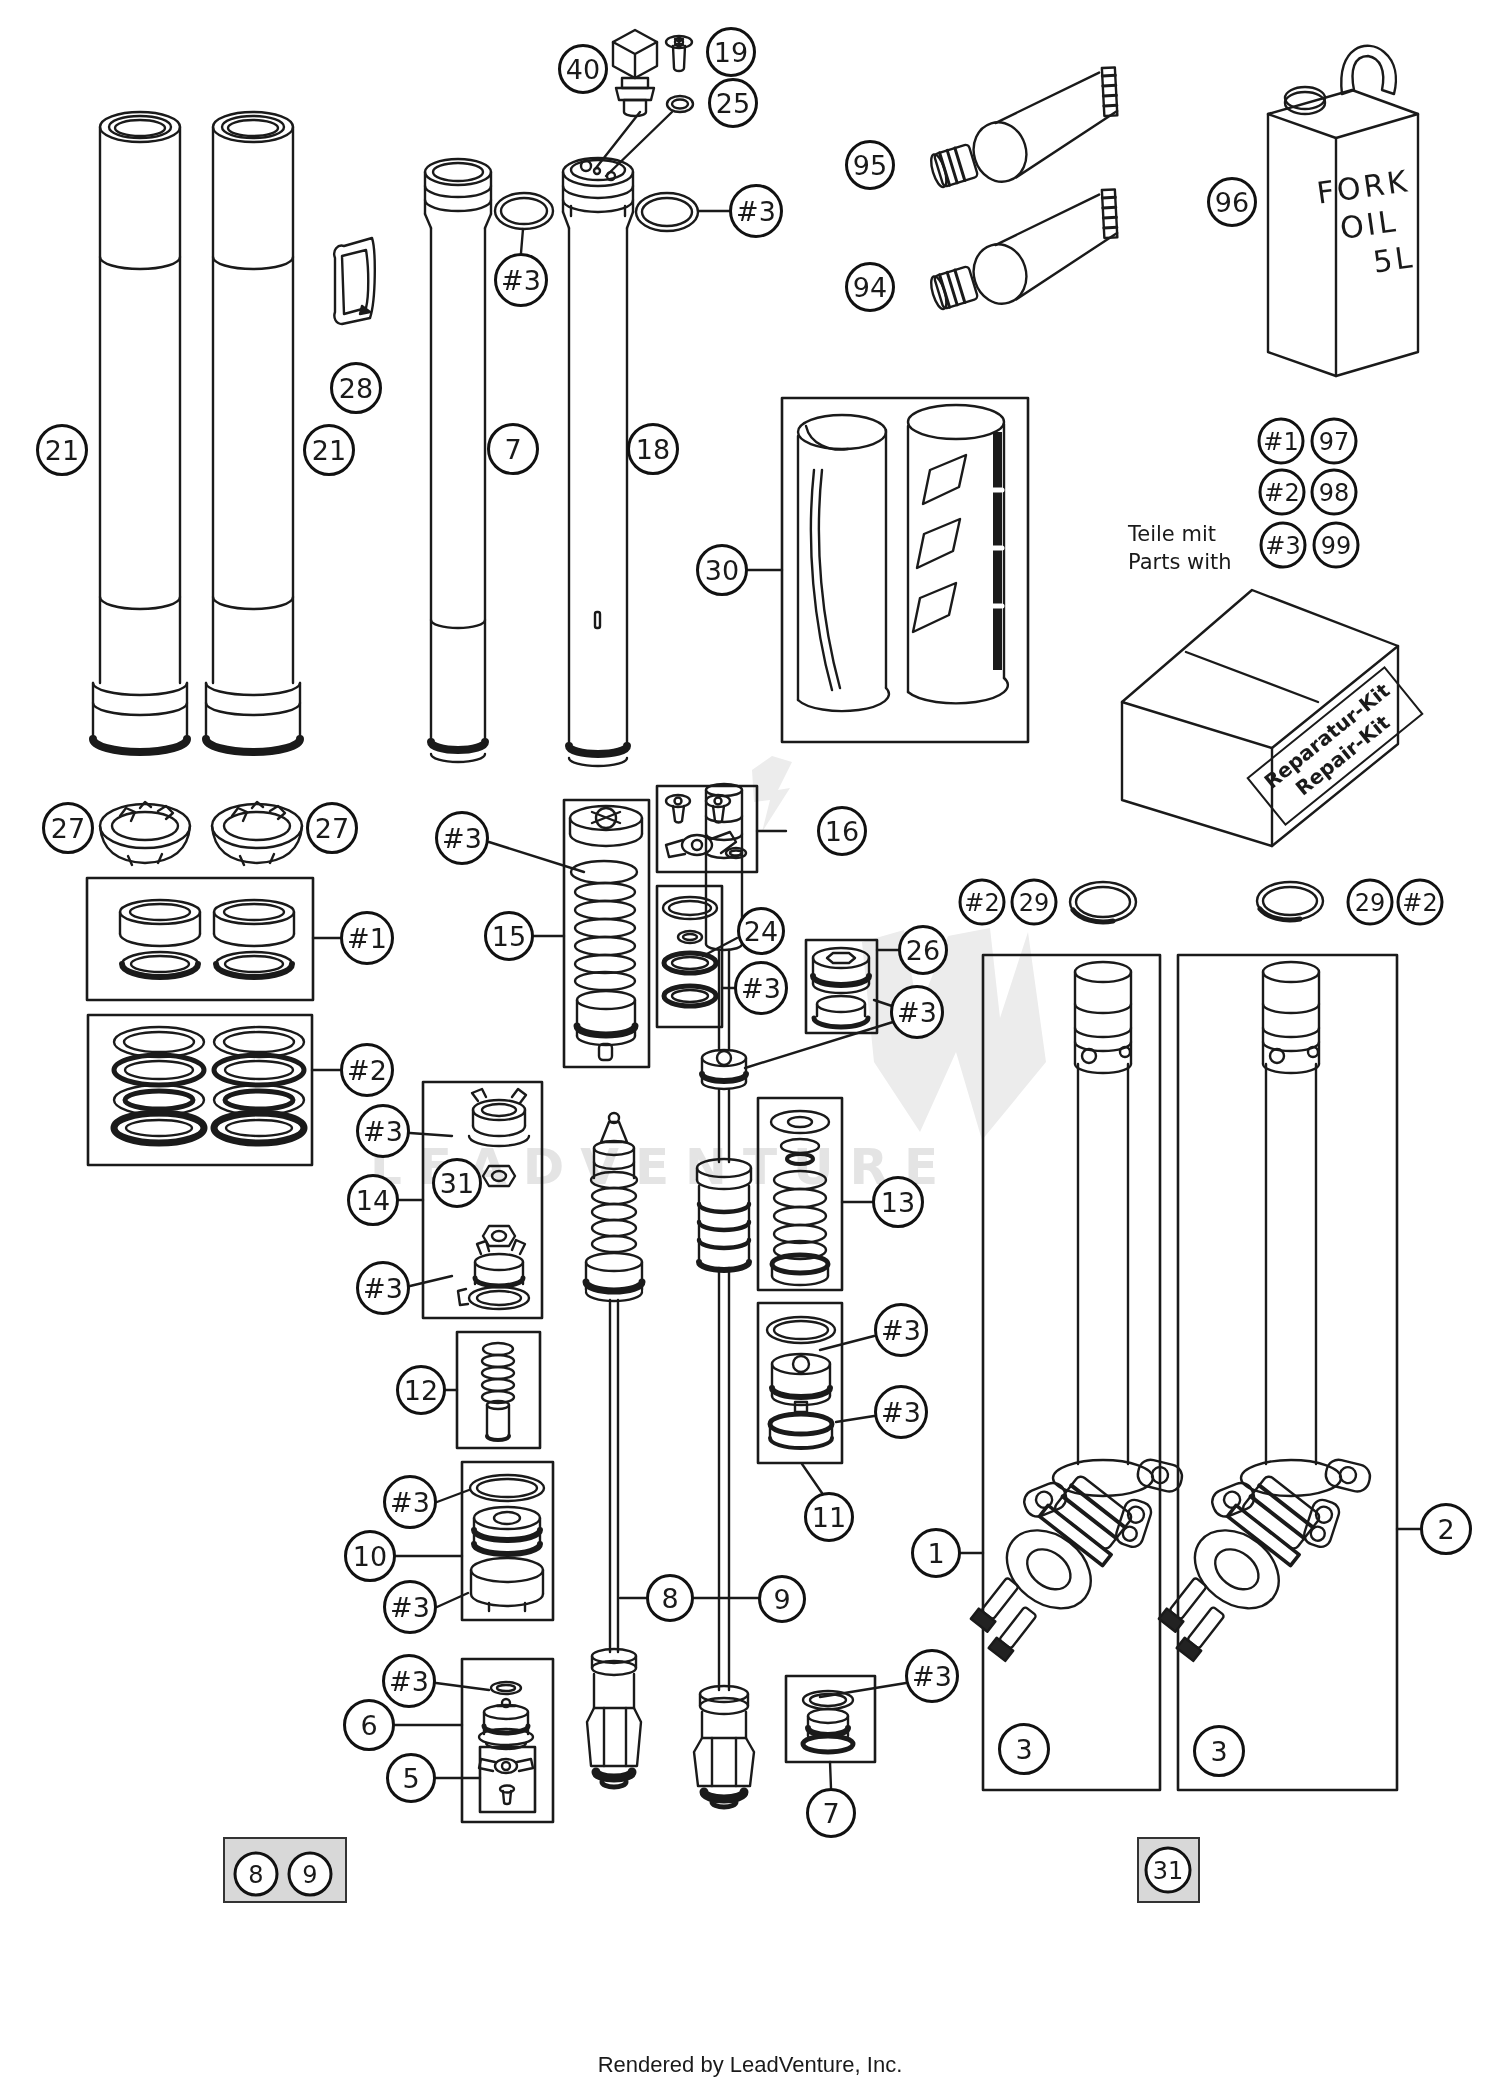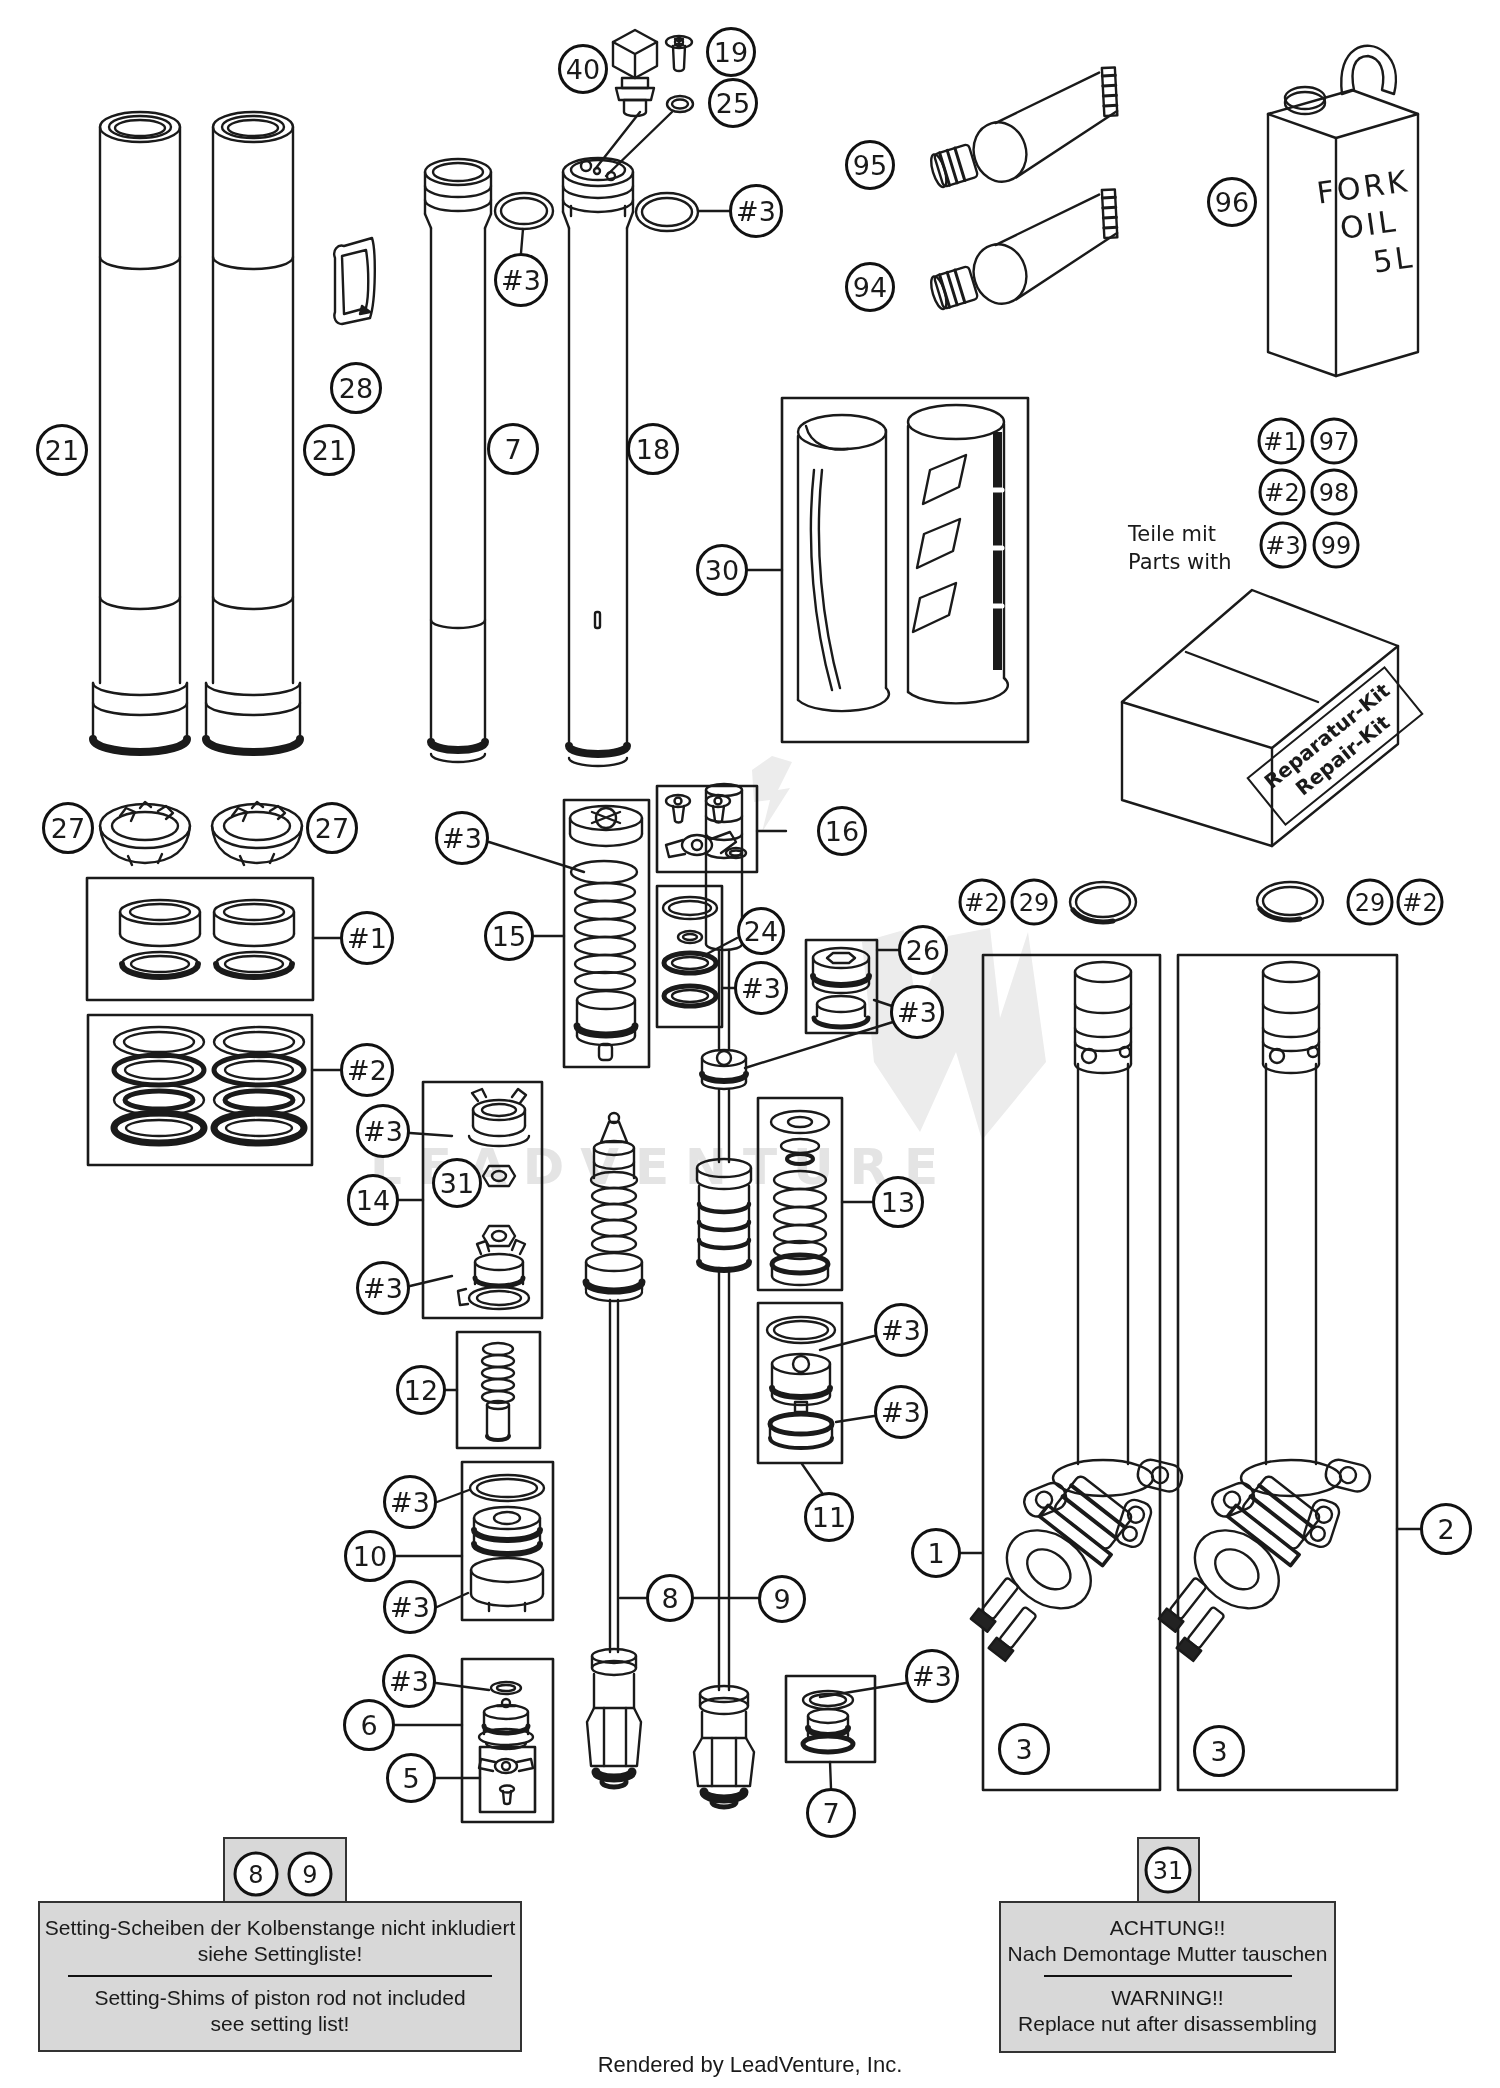--- a/index.html
+++ b/index.html
@@ -645,33 +645,19 @@
   </div>
 
   <div class="txt kitlabel">
     <div>Reparatur-Kit</div>
     <div>Repair-Kit</div>
   </div>
 
   <div class="tab" style="left:223px;top:1837px;width:124px;height:66px"></div>
   <div class="co sm tabco" style="left:256px;top:1874px;width:45px;height:45px">8</div>
   <div class="co sm tabco" style="left:310px;top:1874px;width:45px;height:45px">9</div>
-  <div class="warnbox" style="left:38px;top:1901px;width:484px;height:151px;padding-top:12px;">
-    <div>Setting-Scheiben der Kolbenstange nicht inkludiert</div>
-    <div>siehe Settingliste!</div>
-    <div class="rule" style="width:424px;"></div>
-    <div>Setting-Shims of piston rod not included</div>
-    <div>see setting list!</div>
-  </div>
 
   <div class="tab" style="left:1137px;top:1837px;width:63px;height:66px"></div>
   <div class="co sm tabco" style="left:1168px;top:1870px;width:47px;height:47px">31</div>
-  <div class="warnbox" style="left:999px;top:1901px;width:337px;height:152px;padding-top:12px;">
-    <div>ACHTUNG!!</div>
-    <div>Nach Demontage Mutter tauschen</div>
-    <div class="rule" style="width:248px;"></div>
-    <div>WARNING!!</div>
-    <div>Replace nut after disassembling</div>
-  </div>
 
   <div class="txt footer">Rendered by LeadVenture, Inc.</div>
 
 </div>
 
 </body></html>

